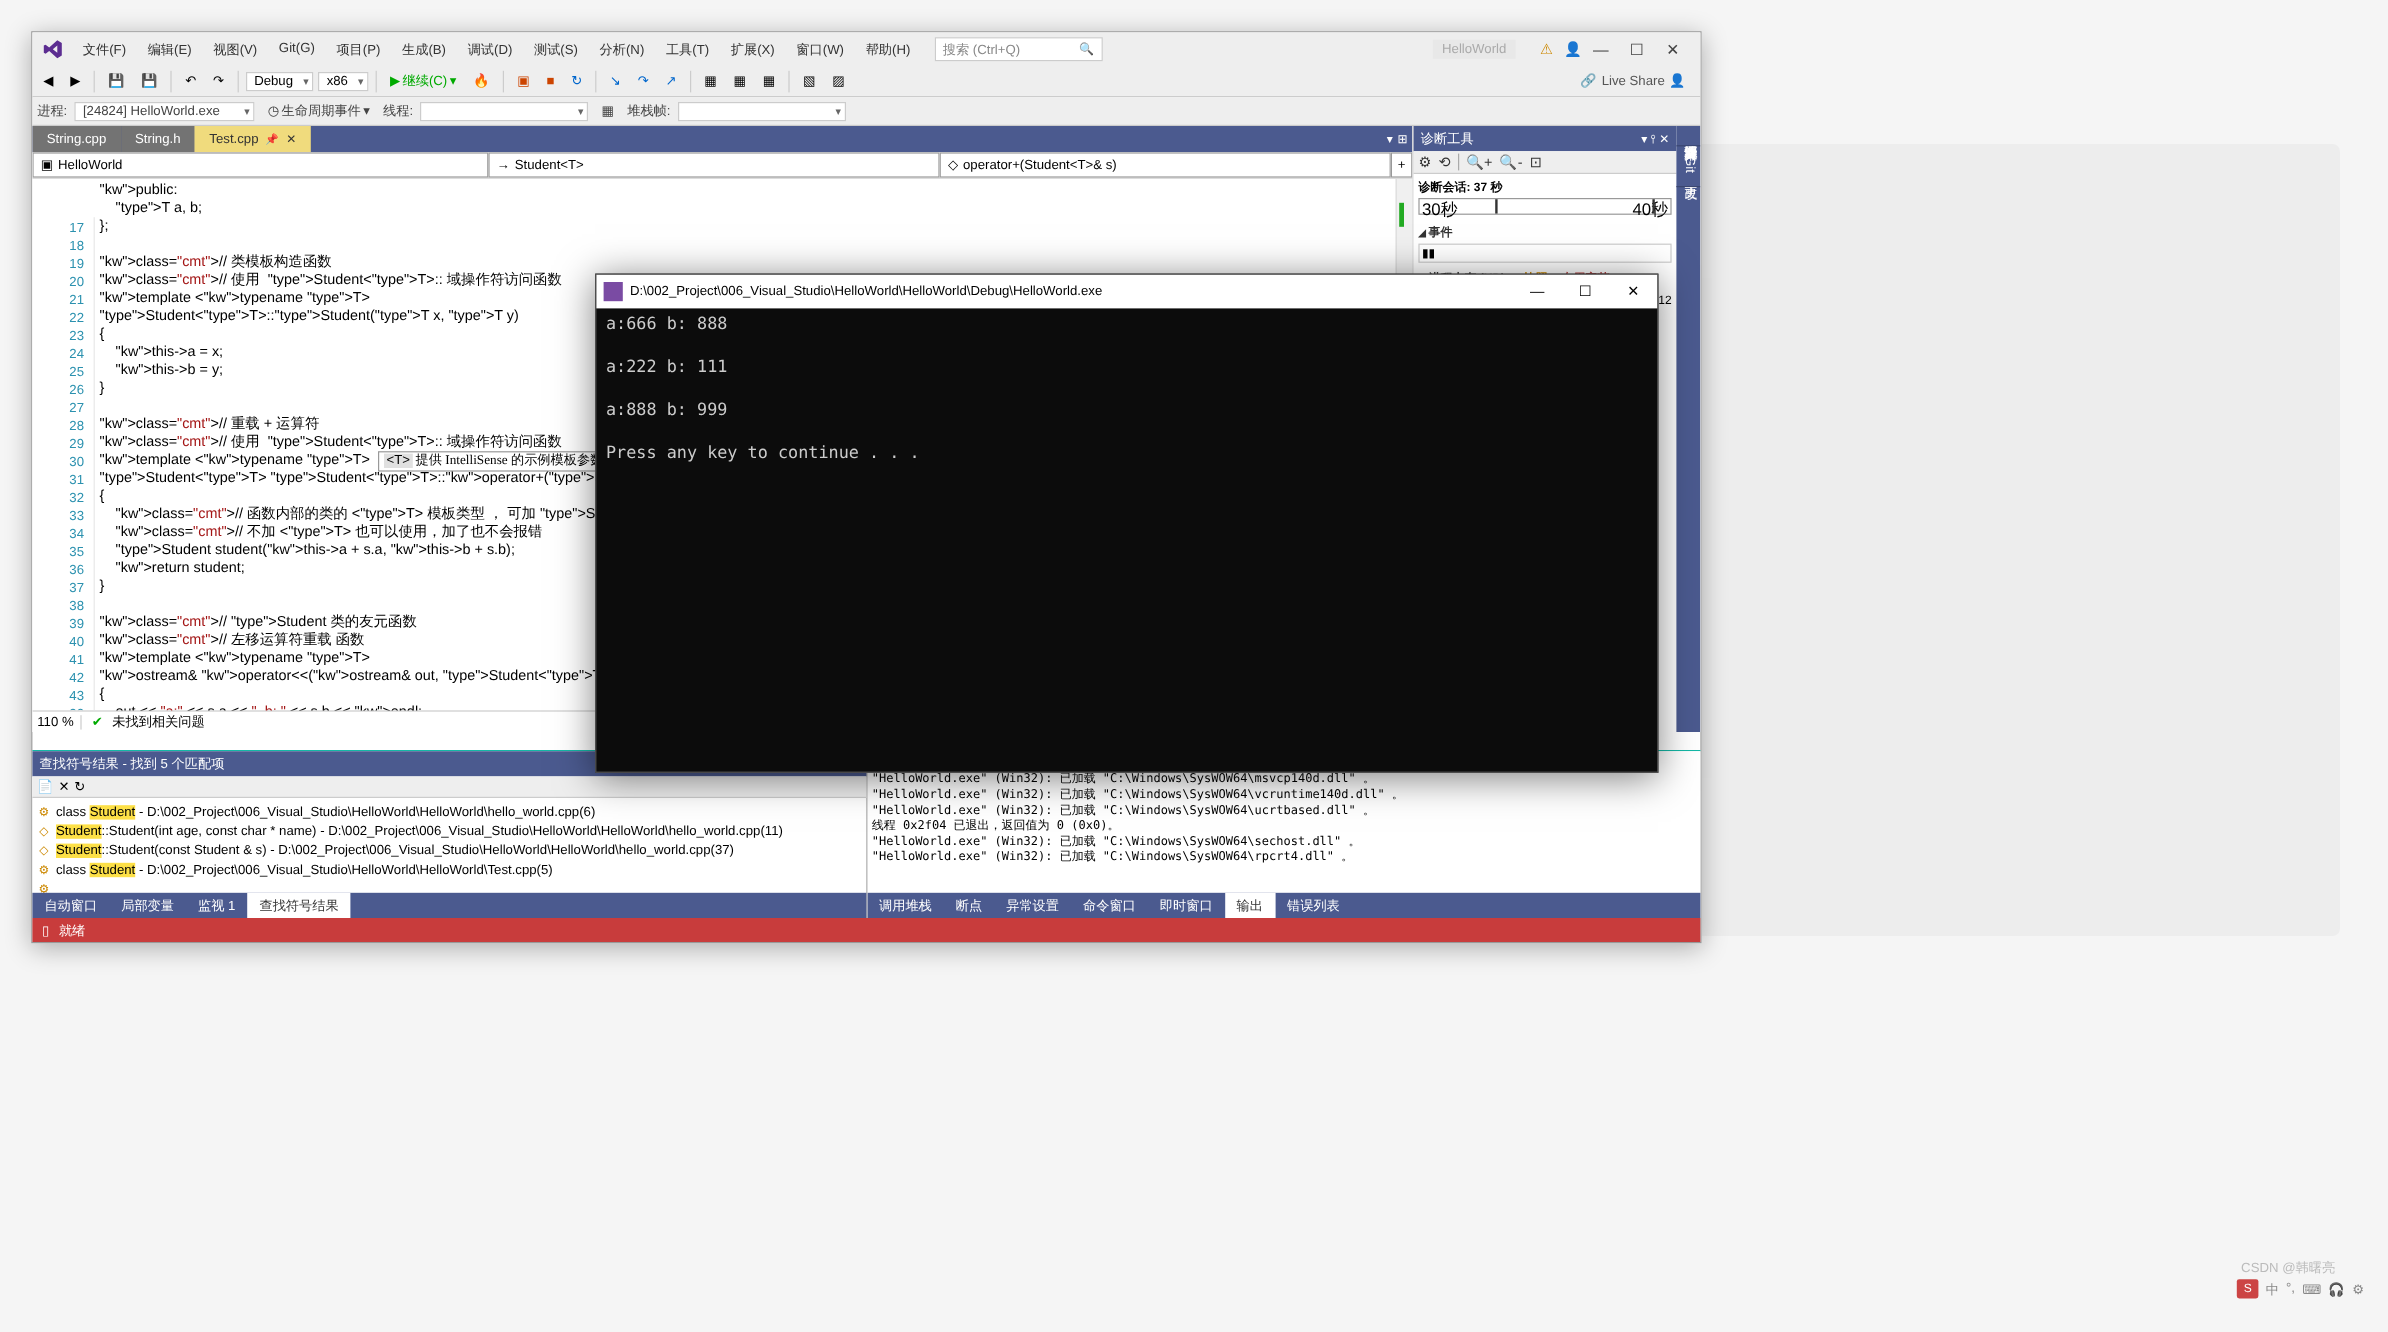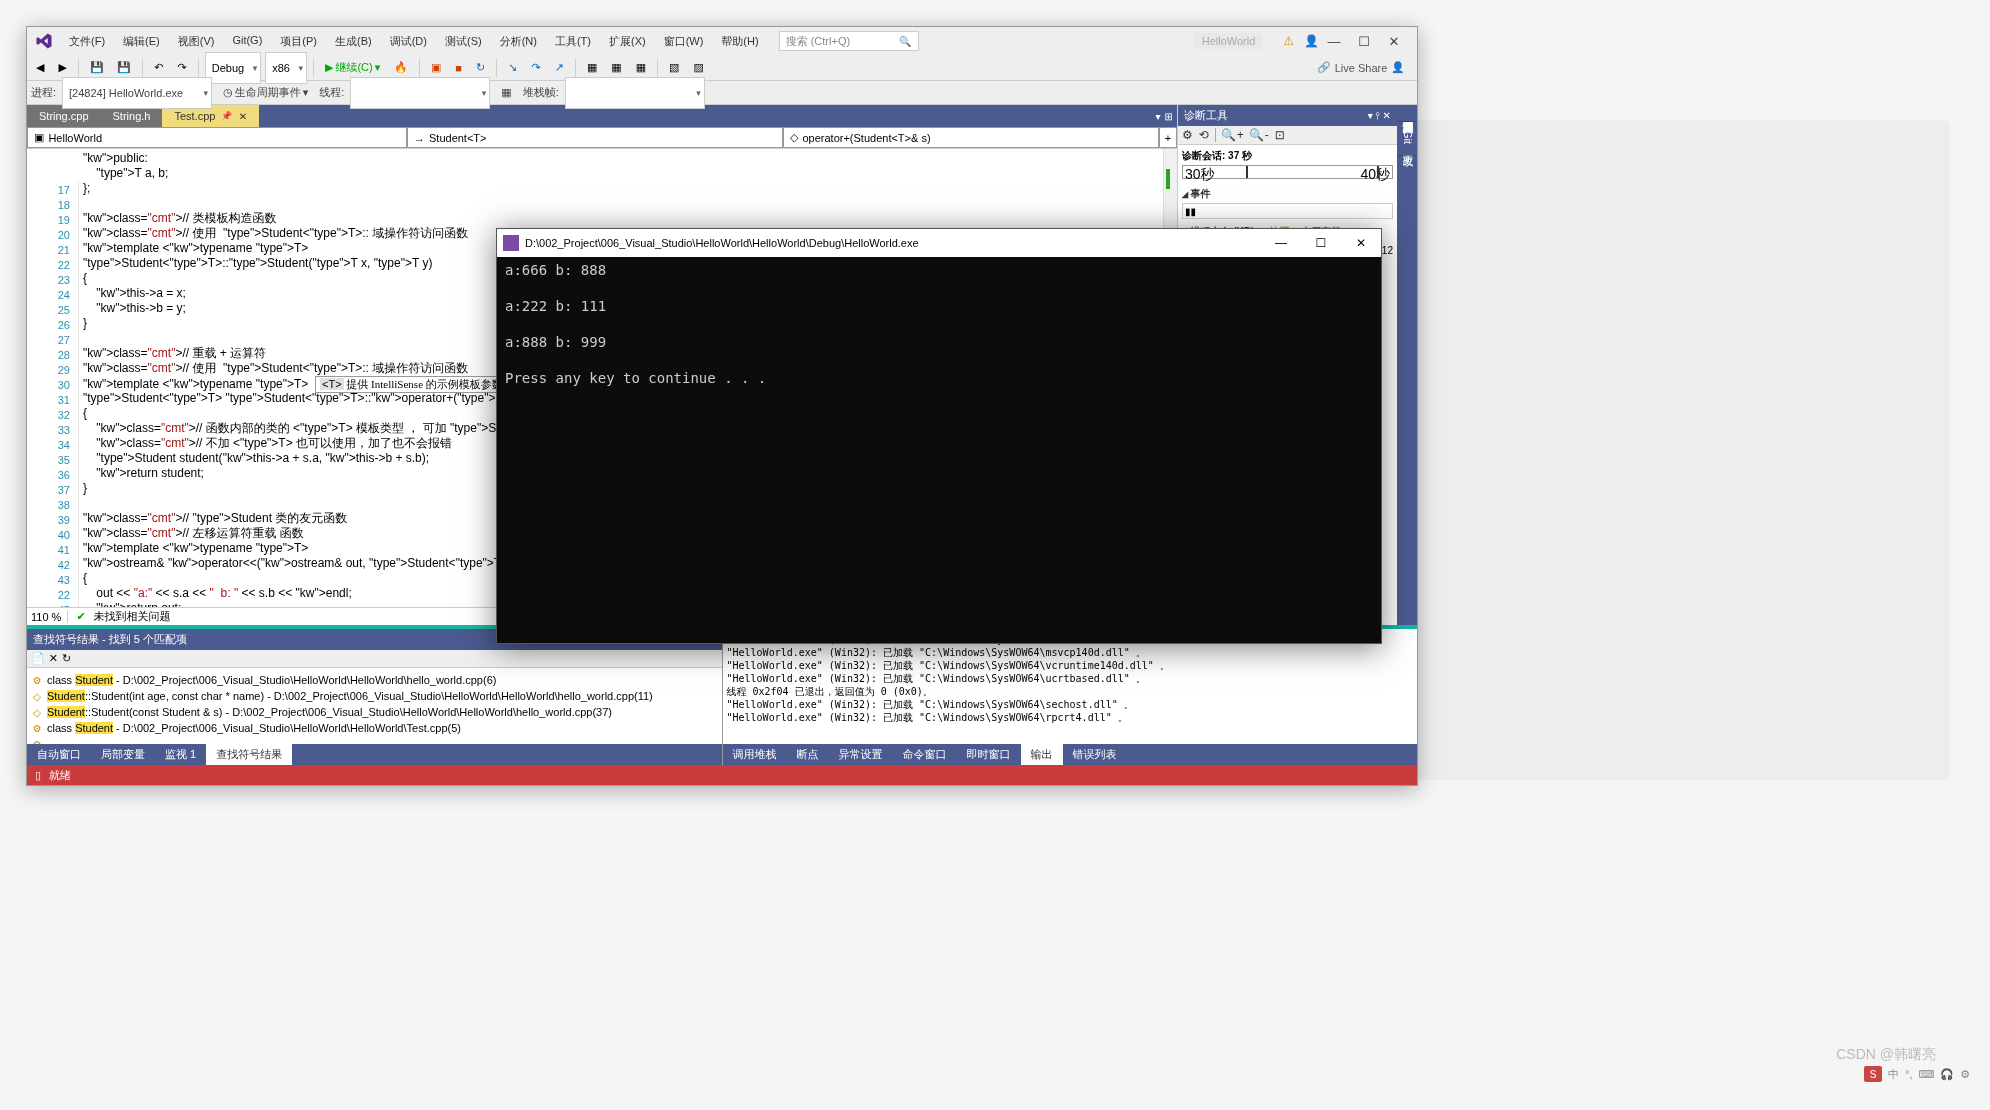--- a/index.html
+++ b/index.html
@@ -15,21 +15,21 @@
 .search-box::after { content: "🔍"; margin-left: auto; font-size: 10px; }
 .title-spacer { flex: 1; }
 .app-name { color: #aaa; font-size: 11px; margin-right: 20px; padding: 2px 8px; background: #e8e8e8; }
 .title-icons { display: flex; gap: 10px; align-items: center; }
 .title-icons span { font-size: 12px; color: #666; }
 .win-btn { width: 30px; text-align: center; font-size: 13px; color: #444; }
 
 .toolbar { height: 26px; background: #eee; border-bottom: 1px solid #ccc; display: flex; align-items: center; padding: 0 4px; gap: 4px; font-size: 11px; }
 .tb-btn { padding: 2px 4px; display: inline-flex; align-items: center; gap: 2px; border: 1px solid transparent; }
 .tb-sep { width: 1px; height: 18px; background: #ccc; margin: 0 2px; }
-.tb-dropdown { border: 1px solid #ccc; background: #fff; padding: 1px 16px 1px 6px; font-size: 11px; height: 32px; display: inline-flex; align-items: center; position: relative; }
+.tb-dropdown { border: 1px solid #ccc; background: #fff; padding: 1px 16px 1px 6px; font-size: 11px; height: 16px; display: inline-flex; align-items: center; position: relative; }
 .tb-dropdown::after { content: "▾"; position: absolute; right: 3px; font-size: 9px; color: #666; }
 .tb-play { color: #0a0; }
 .live-share { margin-left: auto; padding: 0 8px; color: #555; font-size: 11px; display: flex; align-items: center; gap: 4px; }
 
 .toolbar2 { height: 24px; background: #eee; border-bottom: 1px solid #ccc; display: flex; align-items: center; padding: 0 4px; font-size: 11px; gap: 6px; color: #444; }
 .toolbar2 .tb-dropdown { min-width: 120px; }
 
 
 .content-area { flex: 1; display: flex; background: #fff; overflow: hidden; }
 .editor-panel { flex: 1; display: flex; flex-direction: column; overflow: hidden; }
@@ -74,21 +74,21 @@
 .sect-hdr::before { content: "◢ "; font-size: 8px; }
 .ev-row { height: 16px; border: 1px solid #ccc; background: #fff; display: flex; align-items: center; padding: 0 2px; margin-bottom: 4px; }
 .mem-row { display: flex; align-items: center; gap: 6px; font-size: 10px; }
 .mem-bar { flex: 1; height: 18px; border: 1px solid #ccc; background: #fff; }
 
 
 .right-sidebar { width: 20px; background: #4b5a8f; display: flex; flex-direction: column; }
 .vtab { writing-mode: vertical-rl; text-orientation: mixed; color: #fff; font-size: 11px; padding: 8px 2px; border-bottom: 1px solid #3a4670; text-align: center; }
 
 
-.bottom-dock { height: 140px; display: flex; border-top: 4px solid #14b8a6; }
+.bottom-dock { height: 140px; display: flex; border-top: 1px solid #14b8a6; margin-top: 15px; }
 .find-results { flex: 1; display: flex; flex-direction: column; border-right: 1px solid #999; background: #fff; font-size: 11px; }
 .fr-title { background: #4b5a8f; color: #fff; padding: 3px 6px; display: flex; }
 .fr-title span:last-child { margin-left: auto; font-size: 10px; }
 .fr-tools { background: #eee; padding: 2px 4px; border-bottom: 1px solid #ccc; display: flex; gap: 4px; font-size: 11px; }
 .fr-list { flex: 1; padding: 4px; overflow: auto; font-family: Consolas, monospace; font-size: 11px; }
 .fr-item { display: flex; align-items: center; gap: 4px; height: 16px; }
 .fr-icon { width: 12px; text-align: center; font-size: 10px; color: #c80; }
 .hl { background: #fde047; }
 .fr-tabs { background: #4b5a8f; display: flex; font-size: 11px; color: #fff; }
 .fr-tab { padding: 3px 10px; }
@@ -106,21 +106,21 @@
 .console-win { position: absolute; left: 496px; top: 228px; width: 886px; height: 416px; background: #0c0c0c; display: flex; flex-direction: column; box-shadow: 0 4px 30px rgba(0,0,0,0.5); border: 1px solid #555; }
 .con-title { height: 28px; background: #fff; color: #000; display: flex; align-items: center; font-size: 11px; padding-left: 6px; }
 .con-icon { width: 16px; height: 16px; background: #7a4ba3; margin-right: 6px; }
 .con-btns { margin-left: auto; display: flex; }
 .con-btn { width: 40px; height: 28px; display: flex; align-items: center; justify-content: center; font-size: 12px; }
 .con-body { flex: 1; padding: 4px 8px; color: #ccc; font-family: Consolas, "SimSun", monospace; font-size: 14px; white-space: pre; line-height: 18px; }
 
 
 .imgbar { position: absolute; left: 26px; right: 20px; bottom: 26px; height: 20px; display: flex; align-items: center; gap: 6px; font-size: 11px; color: #888; }
 .imgbar .box { width: 18px; height: 16px; background: #c44; color: #fff; display: inline-flex; align-items: center; justify-content: center; font-size: 10px; border-radius: 2px; }
-.watermark { position: absolute; right: 54px; bottom: 46px; font-size: 14px; color: #bbb; }
+.watermark { position: absolute; right: 44px; bottom: 46px; font-size: 11px; color: #bbb; }
 .shadow-img { position: absolute; right: 40px; top: 120px; width: 540px; height: 660px; background: rgba(0,0,0,0.03); border-radius: 6px; }
 
 </style>
 </head>
 <body>
 
 <div class="shadow-img"></div>
 
 <div class="vs-window">
 

